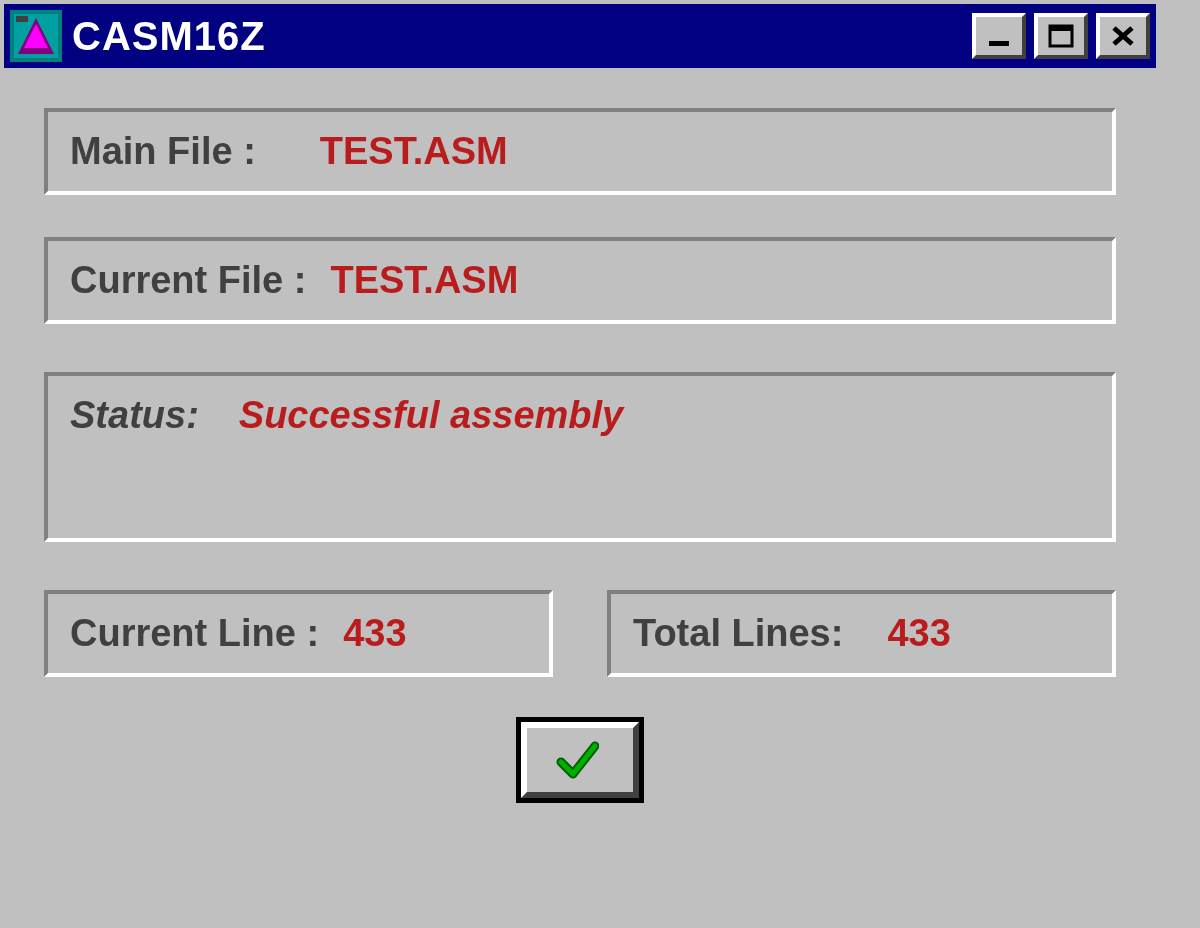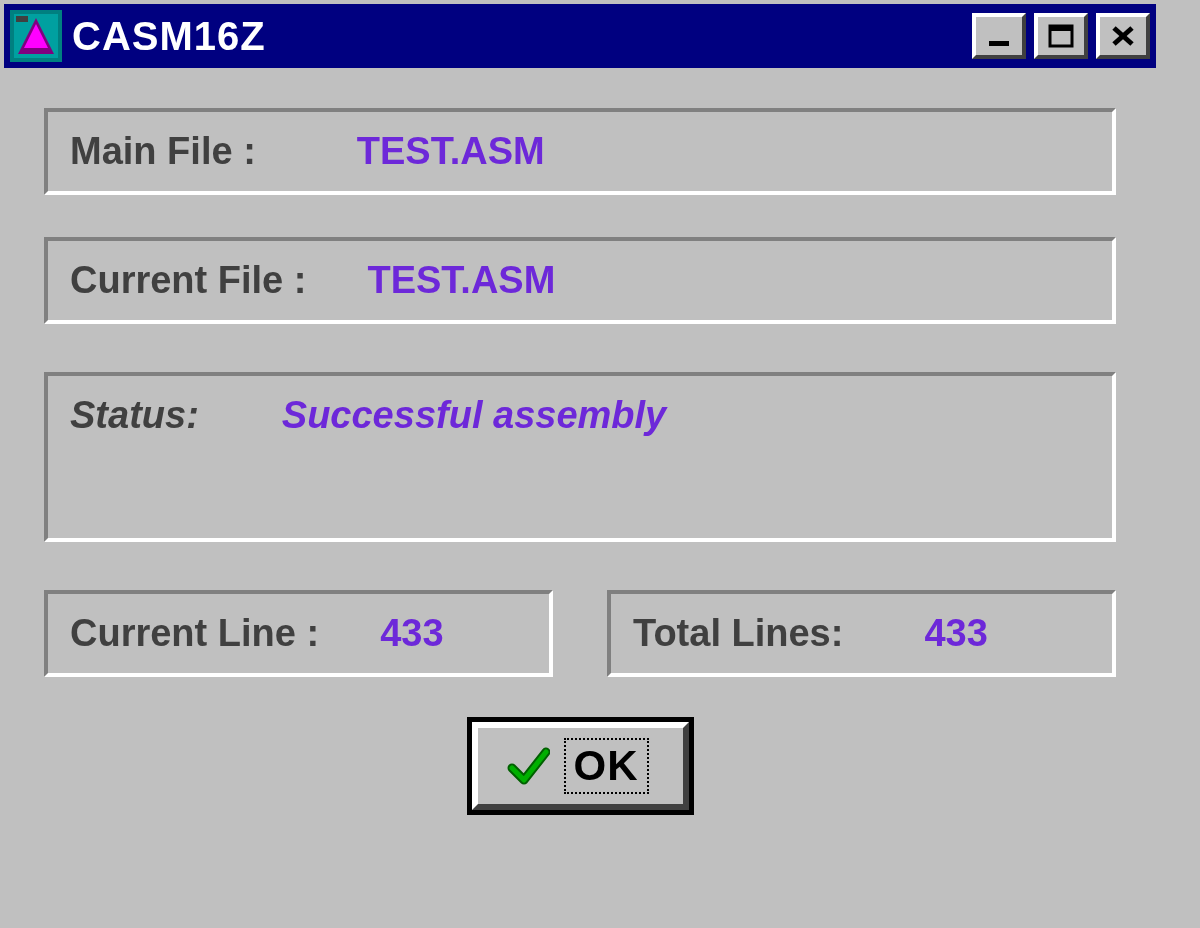--- a/index.html
+++ b/index.html
@@ -69,30 +69,29 @@
   .panel {
     background: #c0c0c0;
     border-top: 4px solid #808080;
     border-left: 4px solid #808080;
     border-right: 4px solid #ffffff;
     border-bottom: 4px solid #ffffff;
     padding: 18px 22px;
     display: flex;
     align-items: flex-start;
     font-size: 38px;
-    gap: 37px;
   }
   .panel .label {
     color: #404040;
     font-weight: bold;
     margin-right: 24px;
     white-space: nowrap;
   }
   .panel .value {
-    color: #6d28d9;
+    color: #b91c1c;
     font-weight: bold;
     white-space: nowrap;
   }
 
   .panel.mainfile { margin-bottom: 42px; }
   .panel.currfile { margin-bottom: 48px; }
   .panel.status   { height: 170px; margin-bottom: 48px; font-style: italic; }
   
   .row2 {
     display: flex;
@@ -178,42 +177,39 @@
       <span class="value" style="margin-left:40px;">TEST.ASM</span>
     </div>
 
     <div class="panel currfile">
       <span class="label">Current File :</span>
       <span class="value">TEST.ASM</span>
     </div>
 
     <div class="panel status">
       <span class="label">Status:</span>
-      <span class="value" style="margin-left:22px;text-align:center;">Successful assembly</span>
+      <span class="value" style="margin-left:16px;text-align:center;">Successful assembly</span>
     </div>
 
     <div class="row2">
       <div class="panel">
         <span class="label">Current Line :</span>
         <span class="value">433</span>
       </div>
       <div class="panel">
         <span class="label">Total Lines:</span>
         <span class="value" style="margin-left:20px;">433</span>
       </div>
     </div>
 
     <div class="ok-wrap">
       <div class="ok-outer">
         <div class="ok-btn">
           <svg width="44" height="44" viewBox="0 0 44 44">
             <polyline points="6,24 18,36 40,8" fill="none" stroke="#006000" stroke-width="9" stroke-linecap="round" stroke-linejoin="round"></polyline>
             <polyline points="6,24 18,36 40,8" fill="none" stroke="#00b000" stroke-width="5" stroke-linecap="round" stroke-linejoin="round"></polyline>
           </svg>
-          <span class="ok-label-wrap">
-            <span class="ok-label">OK</span>
-          </span>
         </div>
       </div>
     </div>
 
   </div>
 </div>
 
 </body></html>

